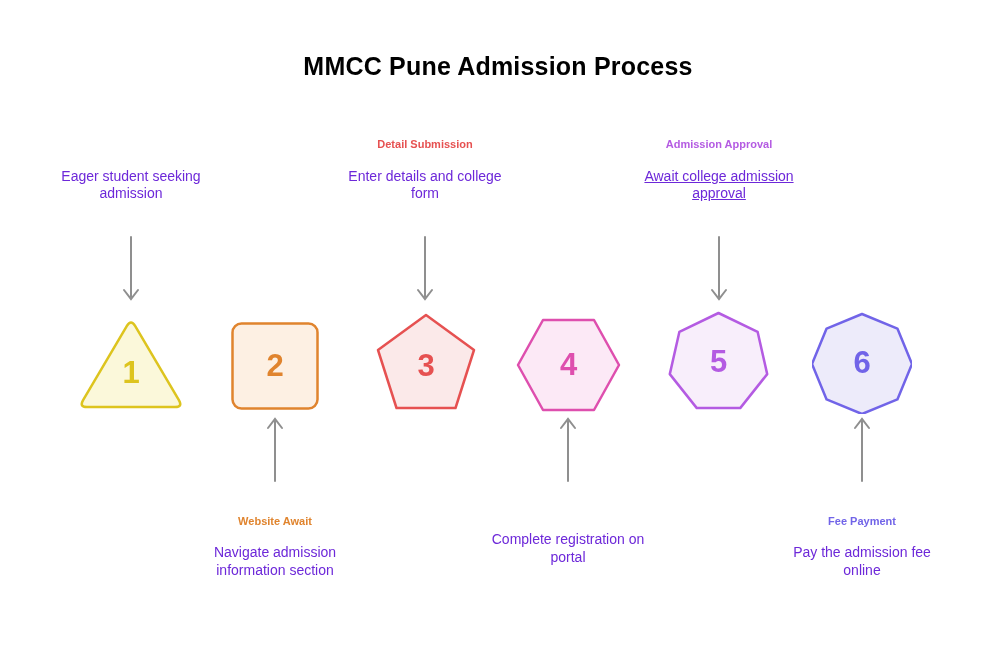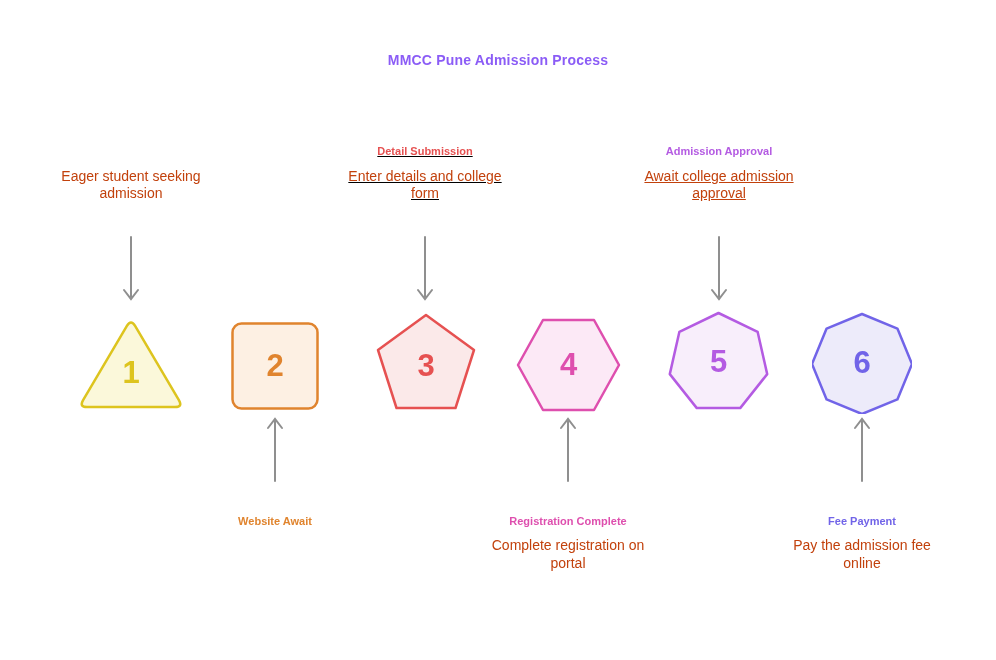--- a/index.html
+++ b/index.html
@@ -2,29 +2,29 @@
 <html><head>
 <meta charset="utf-8">
 <style>
   html,body{margin:0;padding:0;background:#ffffff;}
   .canvas{
     position:relative;width:996px;height:660px;background:#ffffff;overflow:hidden;
     font-family:"Liberation Sans", sans-serif;
   }
   .page-title{
     position:absolute;top:52px;left:0;width:996px;text-align:center;
-    font-size:14px;font-weight:bold;color:#8b5cf6;letter-spacing:.2px;
+    font-size:25px;font-weight:bold;color:#000000;letter-spacing:.2px;
   }
   .label-block{position:absolute;width:200px;display:flex;flex-direction:column;align-items:center;text-align:center;}
   .step-title{
     font-size:11px;font-weight:bold;color:var(--accent);line-height:1.22;
   }
   .nowrap{white-space:nowrap;}
   .step-desc{
-    margin-top:9px;font-size:14px;color:#c2410c;line-height:1.26;
+    margin-top:16px;font-size:14px;color:#6d28d9;line-height:1.26;
   }
   .arrow{position:absolute;width:18px;}
   .arrow svg{display:block;}
   .shape-wrap{position:absolute;}
   .shape-poly{fill:var(--fill);stroke:var(--accent);stroke-width:2.5;stroke-linejoin:round;}
   .step-number{
     position:absolute;inset:0;display:flex;align-items:center;justify-content:center;
     font-size:31px;font-weight:bold;color:var(--accent);
   }
   .num-offset{padding-top:20px;}
@@ -63,25 +63,26 @@
       <div class="step-number">2</div>
     </div>
     <div class="arrow" style="left:266px;top:416px;">
       <svg width="18" height="66" viewBox="0 0 18 66">
         <line class="ahead" x1="9" y1="5" x2="9" y2="65"></line>
         <polyline class="ahead" points="2,12 9,3 16,12"></polyline>
       </svg>
     </div>
     <div class="label-block" style="left:175px;top:515px;">
       <div class="step-title nowrap">Website Await</div>
+      <div class="step-desc" style="width:142px;">Navigate admission information section</div>
     </div>
   </div>
 
   <div style="--accent: #e65151; --fill: #fbe9e9;">
-    <div class="label-block" style="left:325px;bottom:457px;text-decoration:underline;">
+    <div class="label-block" style="left:325px;bottom:457px;">
       <div class="step-title nowrap">Detail Submission</div>
       <div class="step-desc" style="width:172px;">Enter details and college form</div>
     </div>
     <div class="arrow" style="left:416px;top:236px;">
       <svg width="18" height="66" viewBox="0 0 18 66">
         <line class="ahead" x1="9" y1="1" x2="9" y2="61"></line>
         <polyline class="ahead" points="2,54 9,63 16,54"></polyline>
       </svg>
     </div>
     <div class="shape-wrap" style="left:375px;top:312px;width:102px;height:100px;">
@@ -99,21 +100,20 @@
       </svg>
       <div class="step-number">4</div>
     </div>
     <div class="arrow" style="left:559px;top:416px;">
       <svg width="18" height="66" viewBox="0 0 18 66">
         <line class="ahead" x1="9" y1="5" x2="9" y2="65"></line>
         <polyline class="ahead" points="2,12 9,3 16,12"></polyline>
       </svg>
     </div>
     <div class="label-block" style="left:468px;top:515px;">
-      <div class="step-title" style="width:150px;">Registration Complete</div>
       <div class="step-desc" style="width:154px;">Complete registration on portal</div>
     </div>
   </div>
 
   <div style="--accent: #b45be2; --fill: #f8eefb;">
     <div class="label-block" style="left:619px;bottom:457px;">
       <div class="step-title" style="width:110px;">Admission Approval</div>
       <div class="step-desc" style="width:168px;text-decoration:underline;">Await college admission approval</div>
     </div>
     <div class="arrow" style="left:710px;top:236px;">

